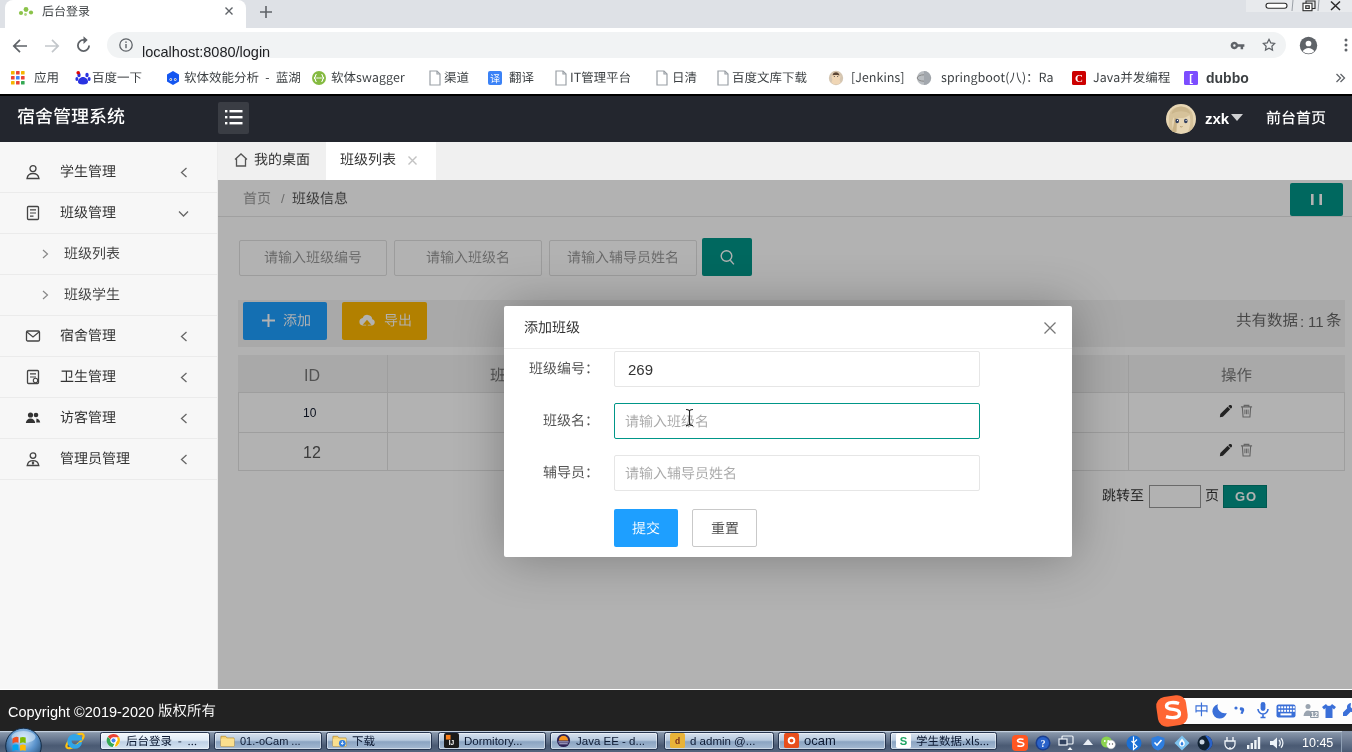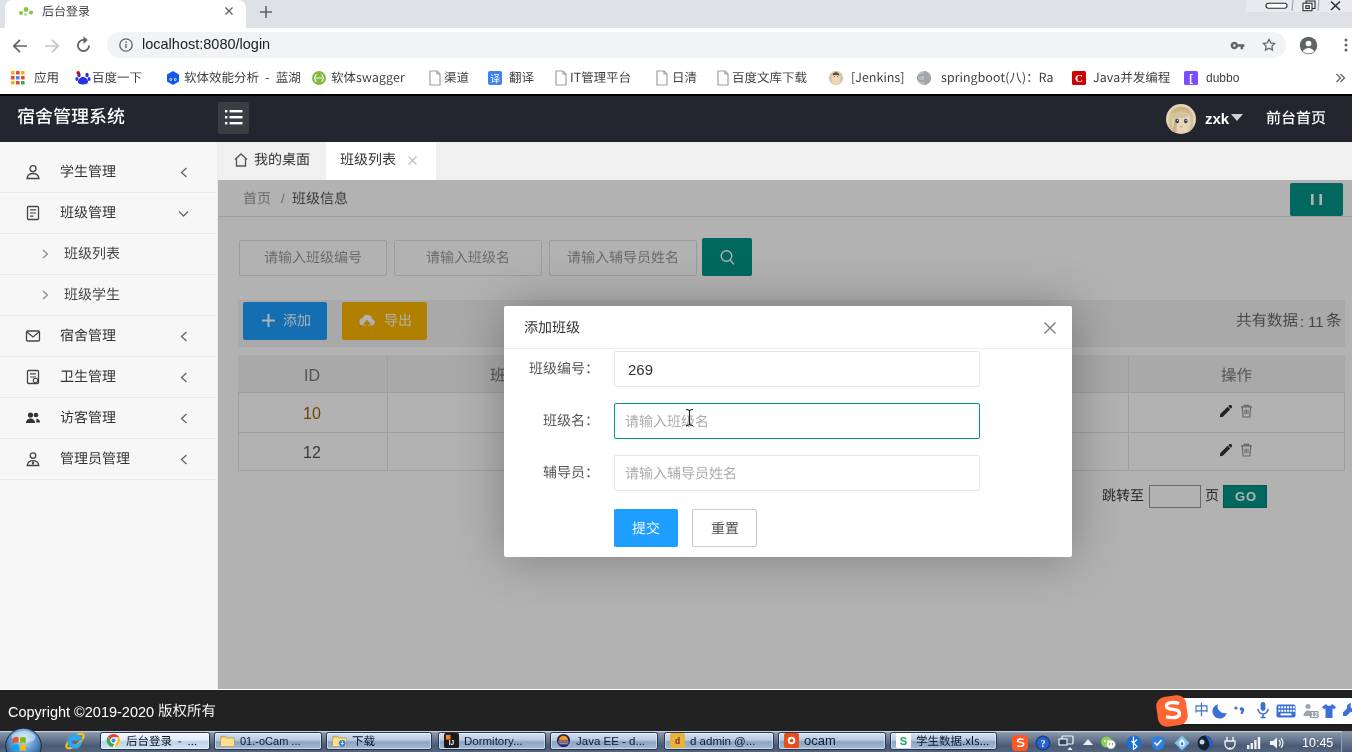--- a/index.html
+++ b/index.html
@@ -45,21 +45,21 @@
   </svg>
 <svg class="abs" style="left:74px;top:36px" width="19" height="19" viewBox="0 0 19 19">
     <path d="M9.5 3a6.5 6.5 0 1 0 6.5 6.5h-1.8A4.7 4.7 0 1 1 9.5 4.8V8l4.2-3.9L9.5 .3z" fill="#5f6368"></path>
   </svg>
 <div style="position:absolute;left:107px;top:32px;width:1179px;height:26px;background:#f1f3f4;border-radius:13px"></div>
 <svg class="abs" style="left:119px;top:38px" width="14" height="14" viewBox="0 0 14 14">
     <circle cx="7" cy="7" r="6.2" fill="none" stroke="#5f6368" stroke-width="1.3"></circle>
     <rect x="6.3" y="6" width="1.4" height="4.2" fill="#5f6368"></rect>
     <rect x="6.3" y="3.4" width="1.4" height="1.5" fill="#5f6368"></rect>
   </svg>
-<div style="position:absolute;left:142px;top:36px;font-size:14.5px;color:#202124;line-height:17px;white-space:nowrap;">localhost:8080/login</div>
+<div style="position:absolute;left:142px;top:44px;font-size:14.5px;color:#202124;line-height:17px;white-space:nowrap;">localhost:8080/login</div>
 <svg class="abs" style="left:1230px;top:38px" width="15" height="15" viewBox="0 0 24 24">
     <path fill="#5f6368" d="M12.65 10A6 6 0 1 0 12.65 14H17v4h4v-4h2v-4zM7 14a2 2 0 1 1 0-4 2 2 0 0 1 0 4z"></path>
   </svg>
 <svg class="abs" style="left:1261px;top:37px" width="16" height="16" viewBox="0 0 24 24">
     <path fill="none" stroke="#5f6368" stroke-width="1.8" d="M12 3.5l2.6 5.3 5.9.9-4.2 4.1 1 5.8L12 16.9l-5.3 2.7 1-5.8-4.2-4.1 5.9-.9z"></path>
   </svg>
 <svg class="abs" style="left:1299px;top:36px" width="19" height="19" viewBox="0 0 24 24">
     <circle cx="12" cy="12" r="11" fill="#5f6368"></circle>
     <circle cx="12" cy="9.5" r="3.6" fill="#fff"></circle>
     <path d="M4.6 19.4a8.6 8.6 0 0 1 14.8 0 11 11 0 0 1-14.8 0z" fill="#fff"></path>
@@ -237,21 +237,21 @@
       <use href="#g0061" transform="translate(20.2,11.00) scale(0.012500,-0.012500)"></use>
       <use href="#g5E76" transform="translate(27.3,11.00) scale(0.012500,-0.012500)"></use>
       <use href="#g53D1" transform="translate(39.8,11.00) scale(0.012500,-0.012500)"></use>
       <use href="#g7F16" transform="translate(52.3,11.00) scale(0.012500,-0.012500)"></use>
       <use href="#g7A0B" transform="translate(64.8,11.00) scale(0.012500,-0.012500)"></use>
     </svg></div>
 <svg class="abs" style="left:1183px;top:70px" width="16" height="16" viewBox="0 0 16 16">
     <rect x="1" y="1" width="14" height="14" rx="1.5" fill="#7c4dff"></rect>
     <text x="8" y="12.2" font-size="11" font-weight="bold" fill="#fff" text-anchor="middle" font-family="Liberation Sans">[</text>
   </svg>
-<div style="position:absolute;left:1206px;top:71px;font-size:12px;color:#3c4043;line-height:15px;white-space:nowrap;">dubbo</div>
+<div style="position:absolute;left:1206px;top:71px;font-size:14px;color:#3c4043;line-height:15px;white-space:nowrap;font-weight:bold;">dubbo</div>
 <svg class="abs" style="left:1334px;top:72px" width="12" height="12" viewBox="0 0 12 12">
     <path d="M2.5 2l4 4-4 4M6.5 2l4 4-4 4" fill="none" stroke="#5f6368" stroke-width="1.3"></path>
   </svg>
 <div style="position:absolute;left:0px;top:94px;width:1352px;height:2px;background:#000"></div>
 <div style="position:absolute;left:0px;top:96px;width:1352px;height:46px;background:#23262e"></div>
 <div style="position:absolute;left:17px;top:107px;line-height:0;"><svg style="" width="108.0" height="21.2" viewBox="0 0 108.0 21.2" fill="#ffffff">
       <use href="#b5BBF" transform="translate(0.0,15.84) scale(0.018000,-0.018000)"></use>
       <use href="#b820D" transform="translate(18.0,15.84) scale(0.018000,-0.018000)"></use>
       <use href="#b7BA1" transform="translate(36.0,15.84) scale(0.018000,-0.018000)"></use>
       <use href="#b7406" transform="translate(54.0,15.84) scale(0.018000,-0.018000)"></use>
@@ -522,21 +522,21 @@
       </svg></div>
     <div style="position:absolute;left:422px;top:187px;width:488px;text-align:center;line-height:0"><svg style="" width="46.5" height="18.3" viewBox="0 0 46.5 18.3" fill="#777777">
         <use href="#g8F85" transform="translate(0.0,13.64) scale(0.015500,-0.015500)"></use>
         <use href="#g5BFC" transform="translate(15.5,13.64) scale(0.015500,-0.015500)"></use>
         <use href="#g5458" transform="translate(31.0,13.64) scale(0.015500,-0.015500)"></use>
       </svg></div>
     <div style="position:absolute;left:910px;top:187px;width:217px;text-align:center;line-height:0"><svg style="" width="31.0" height="18.3" viewBox="0 0 31.0 18.3" fill="#777777">
         <use href="#g64CD" transform="translate(0.0,13.64) scale(0.015500,-0.015500)"></use>
         <use href="#g4F5C" transform="translate(15.5,13.64) scale(0.015500,-0.015500)"></use>
       </svg></div>
-    <div style="position:absolute;left:85px;top:224px;font-size:16px;color:#a16207;line-height:19px;white-space:nowrap;">10</div>
+    <div style="position:absolute;left:85px;top:224px;font-size:12px;color:#0f172a;line-height:19px;white-space:nowrap;">10</div>
     <div style="position:absolute;left:85px;top:263px;font-size:16px;color:#555555;line-height:19px;white-space:nowrap;">12</div>
     <svg style="position:absolute;left:1001px;top:225px" width="13" height="13" viewBox="0 0 15 15">
       <path d="M1.5 10.5L10 2l3 3-8.5 8.5L1 14z" fill="#333"></path>
       <path d="M10.7 1.3l3 3 .8-.8a1.4 1.4 0 0 0-3-3z" fill="#333"></path>
     </svg>
     <svg style="position:absolute;left:1022px;top:224px" width="13" height="14" viewBox="0 0 14 15">
       <path d="M1 3h12M4.5 3V1.5h5V3M2.5 3l.8 11h7.4l.8-11" fill="none" stroke="#909090" stroke-width="1.2"></path>
       <path d="M5.3 6v5M7 6v5M8.7 6v5" stroke="#909090" stroke-width="1"></path>
     </svg>
     <svg style="position:absolute;left:1001px;top:264px" width="13" height="13" viewBox="0 0 15 15">

